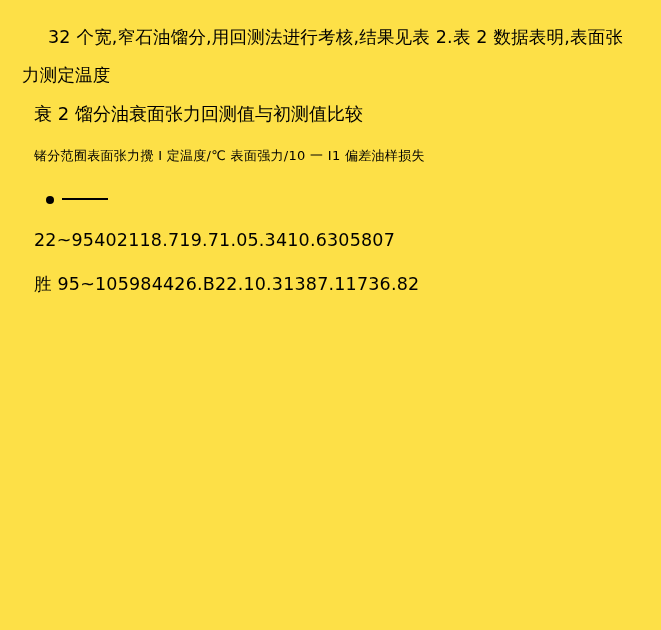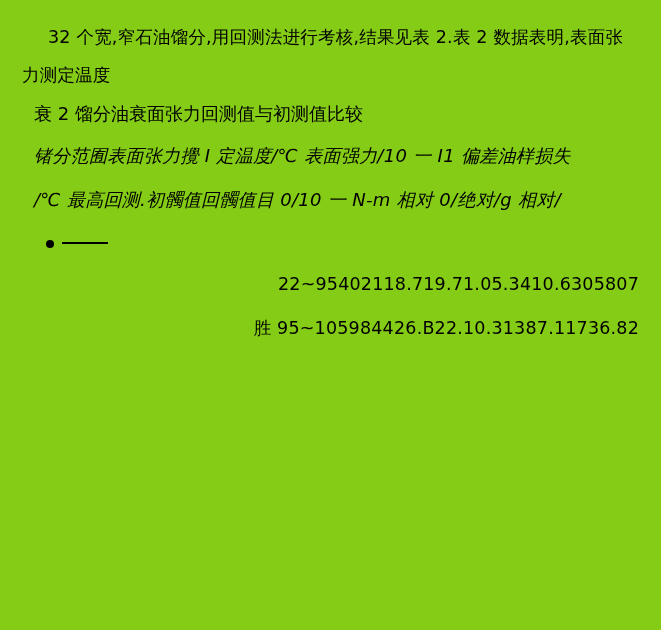--- a/index.html
+++ b/index.html
@@ -4,21 +4,21 @@
 <style>
   html, body {
     margin: 0;
     padding: 0;
     background: #ffffff;
   }
   .page {
     position: relative;
     width: 661px;
     height: 630px;
-    background: #84cc16;
+    background: #fde047;
     font-family: "DejaVu Sans", "Liberation Sans", sans-serif;
     color: #000000;
     overflow: hidden;
   }
   .body-text {
     position: absolute;
     left: 0;
     top: 0;
     width: 661px;
     padding: 18px 22px 0 22px;
@@ -26,26 +26,25 @@
   }
   .para {
     font-size: 17.5px;
     line-height: 38px;
     text-indent: 26px;
     margin: 0;
     letter-spacing: 0.2px;
     white-space: normal;
   }
   .tbl-line {
-    font-size: 18px;
+    font-size: 13px;
     line-height: 44px;
     margin: 0;
     text-indent: 12px;
     letter-spacing: 0.3px;
-    font-style: italic;
   }
   .tbl-caption {
     font-size: 18px;
     line-height: 40px;
     margin: 0;
     text-indent: 12px;
   }
   .rule-row {
     height: 40px;
     line-height: 40px;
@@ -73,35 +72,33 @@
     background: #000;
     vertical-align: middle;
     margin-bottom: 2px;
   }
   .data-row {
     font-size: 17.5px;
     line-height: 44px;
     margin: 0;
     text-indent: 12px;
     letter-spacing: 0.2px;
-    text-align: right;
   }
 </style>
 </head>
 <body>
 
 <div class="page">
   <div class="body-text">
 
     <p class="para">32 个宽,窄石油馏分,用回测法进行考核,结果见表 2.表 2 数据表明,表面张力测定温度</p>
 
     <p class="tbl-caption">衰 2 馏分油衰面张力回测值与初测值比较</p>
 
     <p class="tbl-line">锗分范囿表面张力攪 I 定温度/℃ 表面强力/10 一 I1 偏差油样损失</p>
-    <p class="tbl-line">/℃ 最高回测.初髑值回髑值目 0/10 一 N-m 相对 0/绝对/g 相对/</p>
 
     <div class="rule-row">
       <span class="bullet-rule">
         <span class="bullet-dot"></span>
         <span class="bullet-dash"></span>
       </span>
     </div>
 
     <p class="data-row">22~95402118.719.71.05.3410.6305807</p>
     <p class="data-row">胜 95~105984426.B22.10.31387.11736.82</p>

